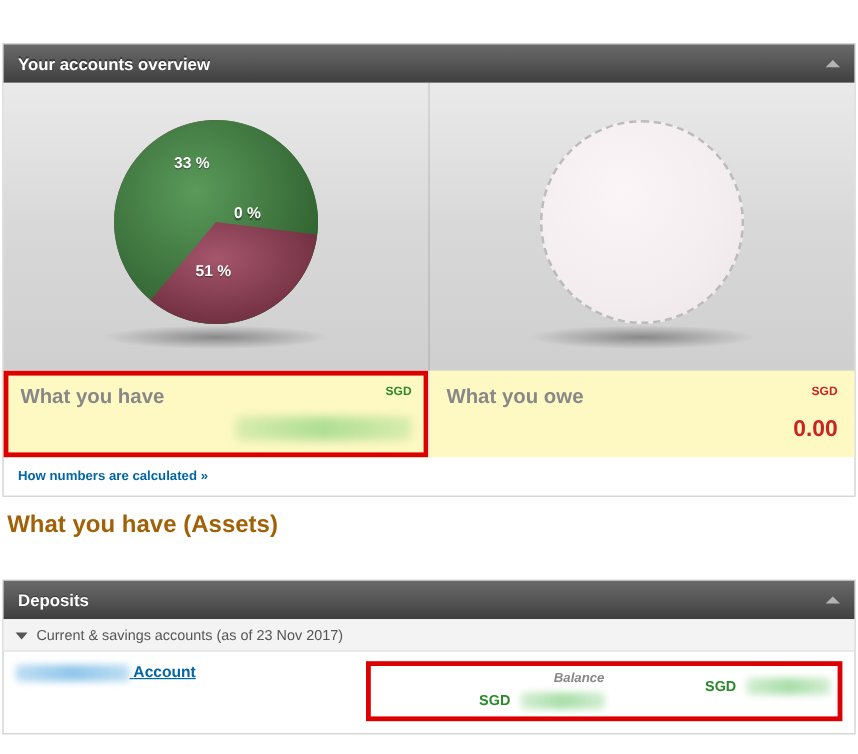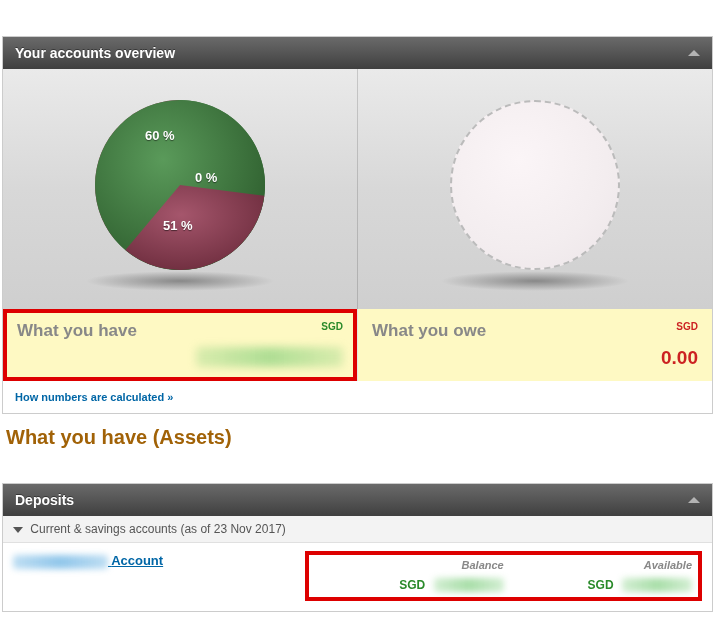--- a/index.html
+++ b/index.html
@@ -198,21 +198,21 @@
 
           <path d="M50,50 L50,0 A50,50 0 1 1 11.7,82.1 Z" fill="url(#gGreen)"></path>
 
           <path d="M50,50 L11.7,82.1 A50,50 0 0 1 50,0 Z" fill="url(#gRed)" transform="rotate(0 50 50)"></path>
 
           <path d="M50,50 L50,0 A50,50 0 0 0 11.7,82.1 Z" fill="url(#gRed)" opacity="0"></path>
 
           <circle cx="50" cy="50" r="50" fill="url(#gGreen)"></circle>
           <path d="M50,50 L99.6,56.3 A50,50 0 0 1 17.9,88.3 Z" fill="url(#gRed)"></path>
         </svg>
-        <span class="pie-label" style="top:28px; left:50px;">60 %</span>
+        <span class="pie-label" style="top:28px; left:50px;">33 %</span>
         <span class="pie-label" style="top:70px; left:100px;">0 %</span>
         <span class="pie-label" style="top:118px; left:68px;">51 %</span>
       </div>
       <div class="shadow-ellipse"></div>
     </div>
     <div class="chart-cell">
       <div class="empty-circle"></div>
       <div class="shadow-ellipse"></div>
     </div>
   </div>
@@ -257,21 +257,20 @@
     </div>
     <div class="acct-cols">
       <div class="acct-col">
         <div class="acct-col-label">Balance</div>
         <div class="acct-col-val">
           <span class="cur">SGD</span>
           <span class="val-blur"></span>
         </div>
       </div>
       <div class="acct-col">
-        <div class="acct-col-label">Available</div>
         <div class="acct-col-val">
           <span class="cur">SGD</span>
           <span class="val-blur"></span>
         </div>
       </div>
     </div>
   </div>
 </div>
 
 </body></html>

